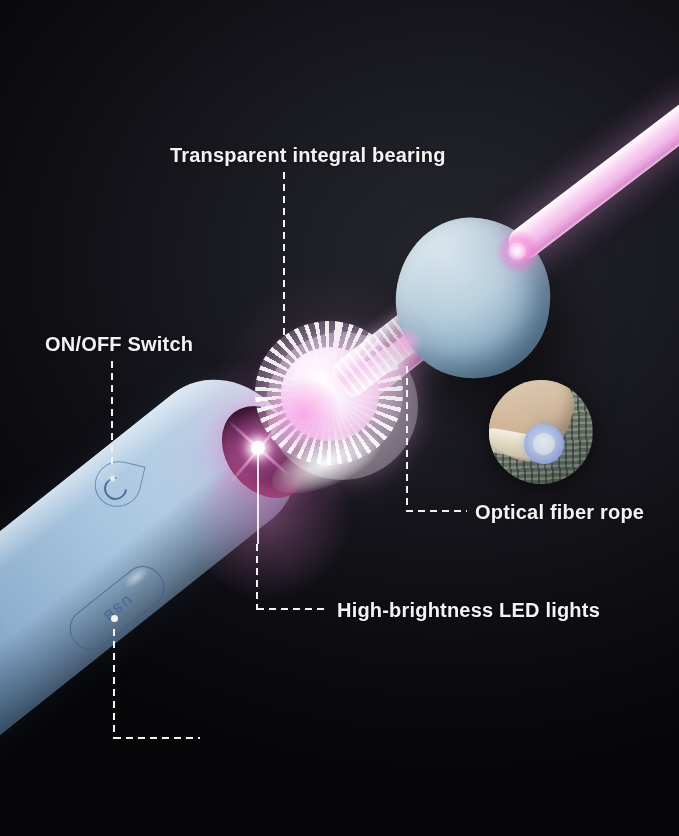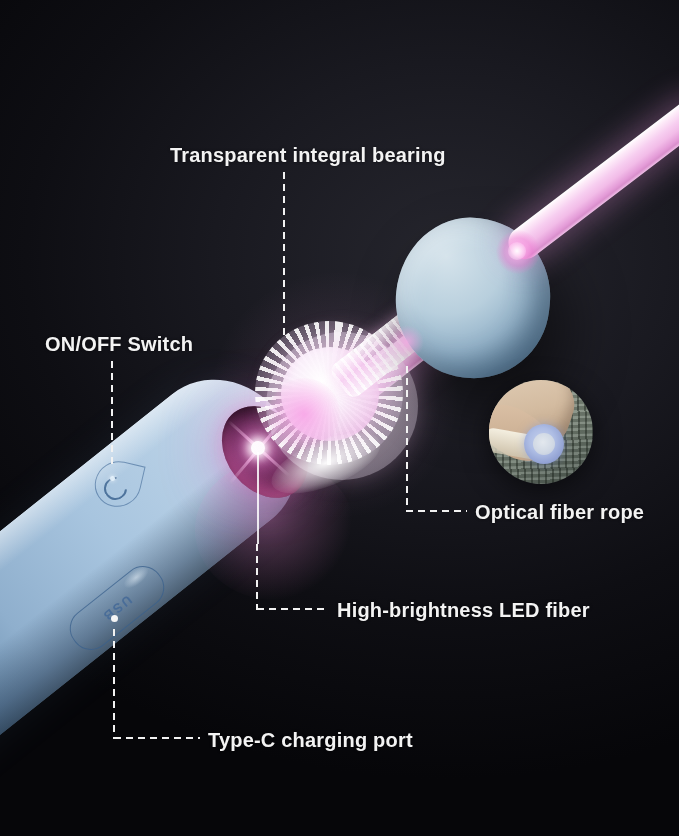--- a/index.html
+++ b/index.html
@@ -188,16 +188,15 @@
   <div class="abs solidline z-lines" style="left:257px;top:452px;height:92px;"></div>
   <div class="abs vline z-lines" style="left:256px;top:544px;height:66px;"></div>
   <div class="abs hline z-lines" style="left:257px;top:608px;width:71px;"></div>
   <div class="abs dot z-lines" style="left:111px;top:615px;"></div>
   <div class="abs vline z-lines" style="left:113px;top:629px;height:110px;"></div>
   <div class="abs hline z-lines" style="left:114px;top:737px;width:86px;"></div>
 
   <div class="abs callout-label z-lines" style="left:162px;top:143px;margin-left:8px;">Transparent integral bearing</div>
   <div class="abs callout-label z-lines" style="left:475px;top:500px;">Optical fiber rope</div>
   <div class="abs callout-label z-lines" style="left:45px;top:332px;">ON/OFF Switch</div>
-  <div class="abs callout-label z-lines" style="left:337px;top:598px;">High-brightness LED fiber</div>
-  <div class="abs callout-label z-lines" style="left:208px;top:728px;">Type-C charging port</div>
+  <div class="abs callout-label z-lines" style="left:337px;top:598px;">High-brightness LED lights</div>
 
 </div>
 
 </body></html>

